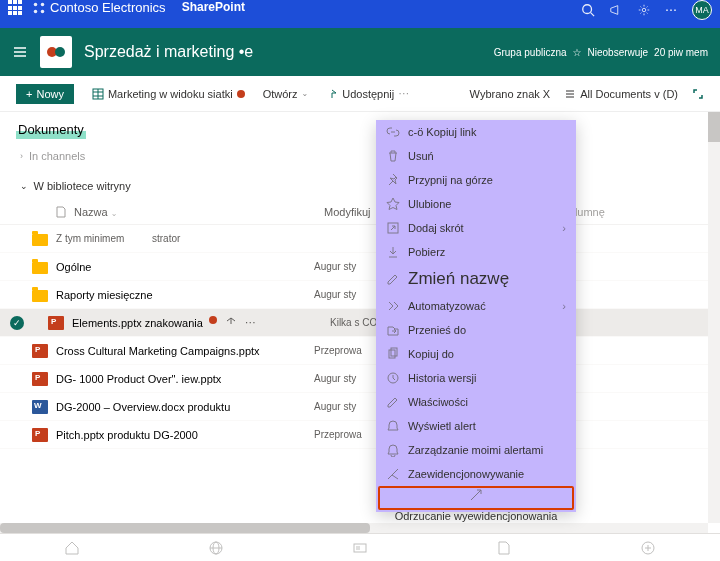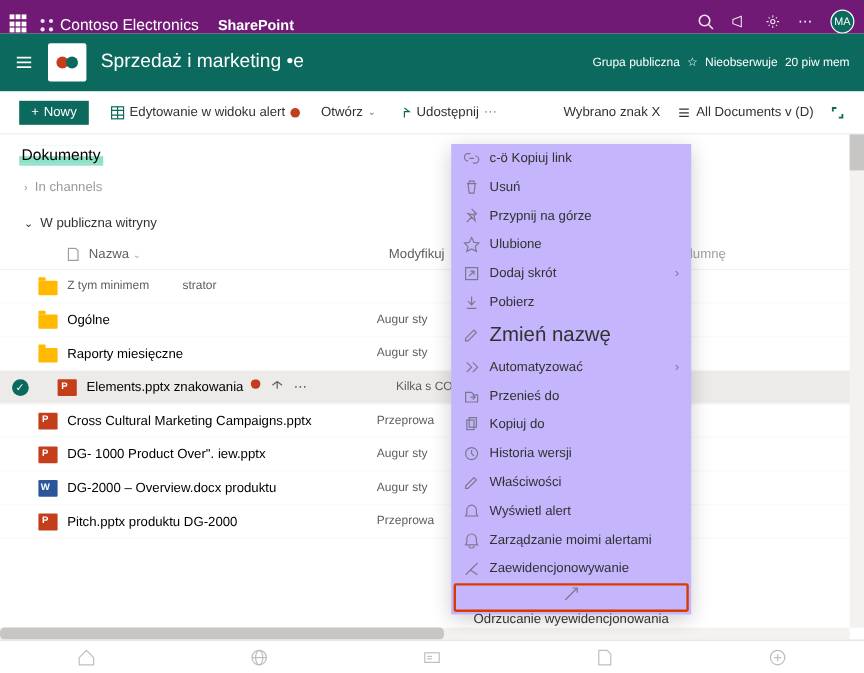--- a/index.html
+++ b/index.html
@@ -1,19 +1,19 @@
 <!DOCTYPE html>
 <html><head>
 <meta charset="utf-8">
 <style>
 * { margin: 0; padding: 0; box-sizing: border-box; font-family: "Segoe UI", Arial, sans-serif; }
 body { width: 720px; height: 561px; overflow: hidden; background: #fff; position: relative; }
 
 
-.suite-header { height: 28px; background: #701a75; color: #fff; display: flex; align-items: flex-end; padding: 0 8px; font-size: 12px; }
+.suite-header { height: 28px; background: #1d4ed8; color: #fff; display: flex; align-items: flex-start; padding: 0 8px; font-size: 12px; }
 .waffle { width: 16px; height: 16px; margin-right: 8px; display: flex; flex-wrap: wrap; gap: 1px; }
 .waffle span { width: 4px; height: 4px; background: #fff; }
 .suite-logo { font-size: 13px; margin-right: 16px; display: flex; align-items: center; gap: 4px; }
 .suite-app { font-size: 12px; font-weight: 600; }
 .suite-right { margin-left: auto; display: flex; align-items: center; gap: 14px; }
 .suite-icon { width: 14px; height: 14px; opacity: .9; }
 .avatar { width: 20px; height: 20px; border-radius: 50%; border: 1px solid #fff; display: flex; align-items: center; justify-content: center; font-size: 9px; background: #0b6a5d; }
 
 
 .site-header { height: 48px; background: #0b6a5d; color: #fff; display: flex; align-items: center; padding: 0 12px; gap: 12px; }
@@ -148,21 +148,21 @@
     <span>+</span>
     <span>Nowy</span>
   </button>
   <div class="cmd-item">
     <svg width="12" height="12" viewBox="0 0 12 12">
         <rect x="1" y="1" width="10" height="10" fill="none" stroke="#0b6a5d"></rect>
         <line x1="1" y1="4" x2="11" y2="4" stroke="#0b6a5d"></line>
         <line x1="1" y1="8" x2="11" y2="8" stroke="#0b6a5d"></line>
         <line x1="6" y1="1" x2="6" y2="11" stroke="#0b6a5d"></line>
       </svg>
-    <span>Edytowanie w widoku alert</span>
+    <span>Marketing w widoku siatki</span>
     <span class="red-dot"></span>
   </div>
   <div class="cmd-item">
     <span>Otwórz</span>
     <span style="font-size:8px;opacity:.6">⌄</span>
   </div>
   <div class="cmd-item">
     <svg width="12" height="12" viewBox="0 0 12 12">
         <path d="M6 2 L10 5 L6 5 L6 10" fill="none" stroke="#0b6a5d"></path>
       </svg>
@@ -187,21 +187,21 @@
   <span>Dokumenty</span>
 </div>
 
 <div class="tree">
   <div class="tree-row">
     <span style="opacity:.5;font-size:9px">›</span>
     <span style="opacity:.5">In channels</span>
   </div>
   <div class="tree-row" style="margin-top:10px;">
     <span style="font-size:9px">⌄</span>
-    <span>W publiczna witryny</span>
+    <span>W bibliotece witryny</span>
   </div>
 </div>
 
 <div class="col-head">
   <div style="width:18px">
     <svg width="10" height="12" viewBox="0 0 10 12">
         <path d="M1 1 L7 1 L9 3 L9 11 L1 11 Z" fill="none" stroke="#a19f9d"></path>
       </svg>
   </div>
   <div class="c-name"><span>Nazwa</span> <span style="font-size:8px;opacity:.5">⌄</span></div>

